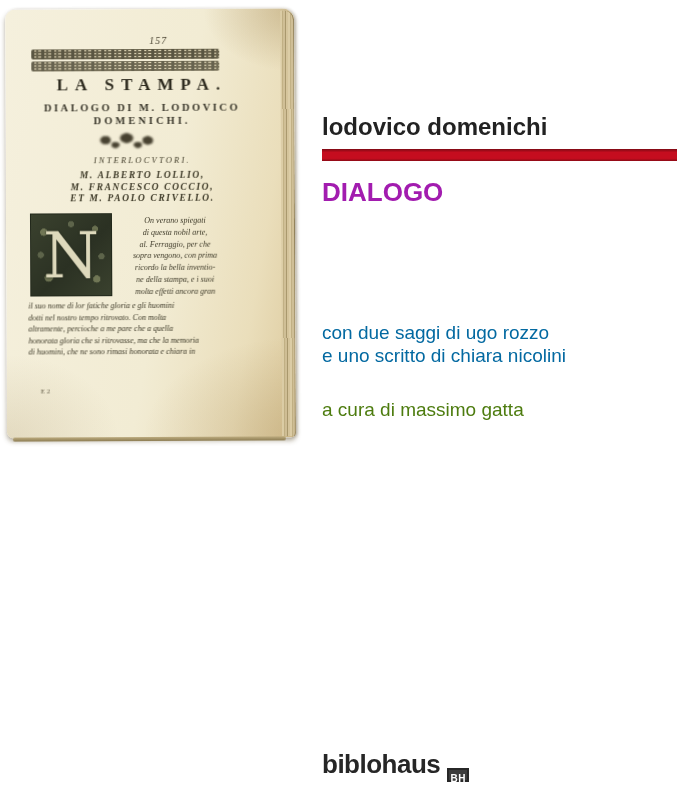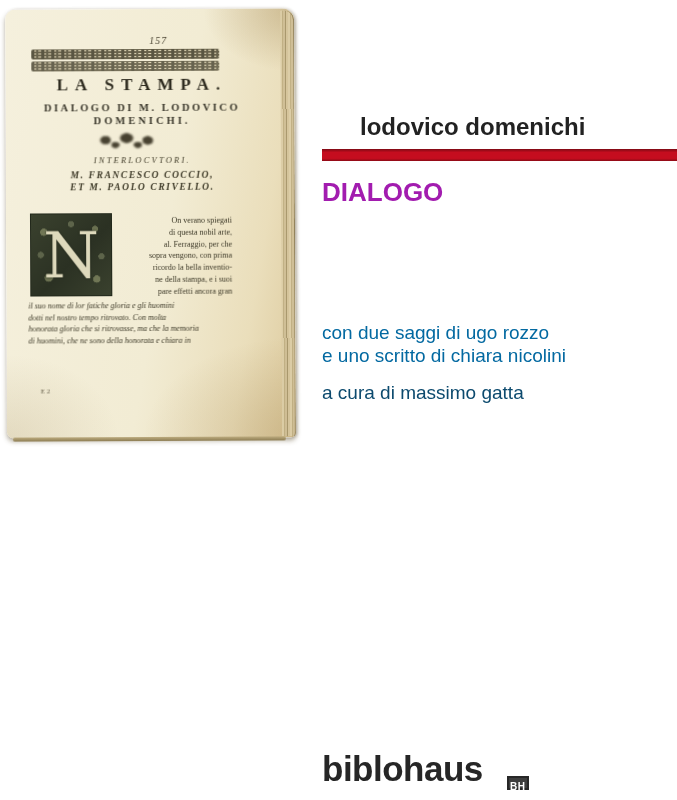--- a/index.html
+++ b/index.html
@@ -76,40 +76,40 @@
       linear-gradient(135deg,#3a412e,#2b3123 55%,#3a412e);
     border:1px solid #22281b;box-sizing:border-box;filter:blur(.3px);
   }
   .drop-cap span{
     position:absolute;left:0;right:0;top:4px;
     font-family:"DejaVu Serif",serif;font-size:64px;line-height:74px;
     color:#ded9bc;text-align:center;text-shadow:0 0 2px #1d2317;
   }
   .body-right{
     position:absolute;left:112px;top:206px;width:114px;
-    font-size:8px;line-height:11.8px;color:#3b3726;
-    text-align:right;filter:blur(.45px);white-space:nowrap;overflow:hidden;
+    font-size:8px;font-style:italic;line-height:11.8px;color:#3b3726;
+    text-align:center;filter:blur(.45px);white-space:nowrap;overflow:hidden;
   }
   .body-full{
     position:absolute;left:22px;top:291px;width:205px;
     font-size:8px;font-style:italic;line-height:11.6px;color:#3b3726;
     text-align:left;filter:blur(.45px);white-space:nowrap;overflow:hidden;
   }
   .sig-mark{position:absolute;left:34px;top:378px;font-size:7px;color:#6d6651;filter:blur(.5px);text-align:right;}
   
-  .author{position:absolute;left:322px;top:113px;font-size:24px;font-weight:bold;color:#222222;margin-left:38px;}
+  .author{position:absolute;left:322px;top:113px;font-size:24px;font-weight:bold;color:#222222;}
   .red-bar{position:absolute;left:322px;top:149px;width:355px;height:12px;
     background:linear-gradient(#7d0a14 0%,#c50d1f 28%,#c50d1f 78%,#8c0a16 100%);}
   .cover-title{position:absolute;left:322px;top:178px;font-size:26px;font-weight:bold;color:#a21caf;line-height:29px;}
   .cover-subtitle{position:absolute;left:322px;top:321px;font-size:19px;color:#0369a1;line-height:23px;}
-  .cover-editors{position:absolute;left:322px;top:380px;font-size:19px;color:#0c4a6e;line-height:25px;}
+  .cover-editors{position:absolute;left:322px;top:397px;font-size:19px;color:#4d7c0f;line-height:25px;}
   .publisher{position:absolute;left:322px;top:749px;white-space:nowrap;}
-  .publisher-name{display:inline-block;font-size:35px;font-weight:bold;color:#262626;letter-spacing:-.5px;}
+  .publisher-name{display:inline-block;font-size:26px;font-weight:bold;color:#262626;letter-spacing:-.5px;}
   .publisher-mark{
-    display:inline-block;width:22px;height:14px;margin-left:24px;transform:translateY(9px);
+    display:inline-block;width:22px;height:14px;margin-left:7px;transform:translateY(9px);
     background:#3d3d3d;border:2px solid #272727;box-sizing:border-box;
     color:#ffffff;font-size:10px;font-weight:bold;text-align:center;line-height:18px;letter-spacing:.5px;
   }
 </style>
 </head>
 <body>
 
 <div class="book-photo">
   <div class="fore-edge"></div>
   <div class="page-content">
@@ -117,40 +117,42 @@
     <div class="ornament-band">
       <div class="orn-row"></div>
       <div class="orn-row r2"></div>
     </div>
     <div class="page-title">LA STAMPA.</div>
     <div class="page-head1">DIALOGO DI M. LODOVICO</div>
     <div class="page-head2">DOMENICHI.</div>
     <div class="orn-small"></div>
     <div class="interlocutori">INTERLOCVTORI.</div>
     <div class="speakers">
+      <div>M. ALBERTO LOLLIO,</div>
       <div>M. FRANCESCO COCCIO,</div>
       <div>ET M. PAOLO CRIVELLO.</div>
     </div>
     <div class="drop-cap">
       <span>N</span>
     </div>
     <div class="body-right">
       <div>On verano spiegati</div>
       <div>di questa nobil arte,</div>
       <div>al. Ferraggio, per che</div>
       <div>sopra vengono, con prima</div>
       <div>ricordo la bella inventio-</div>
       <div>ne della stampa, e i suoi</div>
-      <div>pare effetti ancora gran</div>
+      <div>molta effetti ancora gran</div>
     </div>
     <div class="body-full">
       <div>il suo nome di lor fatiche gloria e gli huomini</div>
       <div>dotti nel nostro tempo ritrovato. Con molta</div>
+      <div>altramente, percioche a me pare che a quella</div>
       <div>honorata gloria che si ritrovasse, ma che la memoria</div>
-      <div>di huomini, che ne sono della honorata e chiara in</div>
+      <div>di huomini, che ne sono rimasi honorata e chiara in</div>
     </div>
     <div class="sig-mark">E 2</div>
   </div>
 </div>
 
 <div class="author">lodovico domenichi</div>
 <div class="red-bar"></div>
 <div class="cover-title">
   <div>DIALOGO</div>
 </div>

